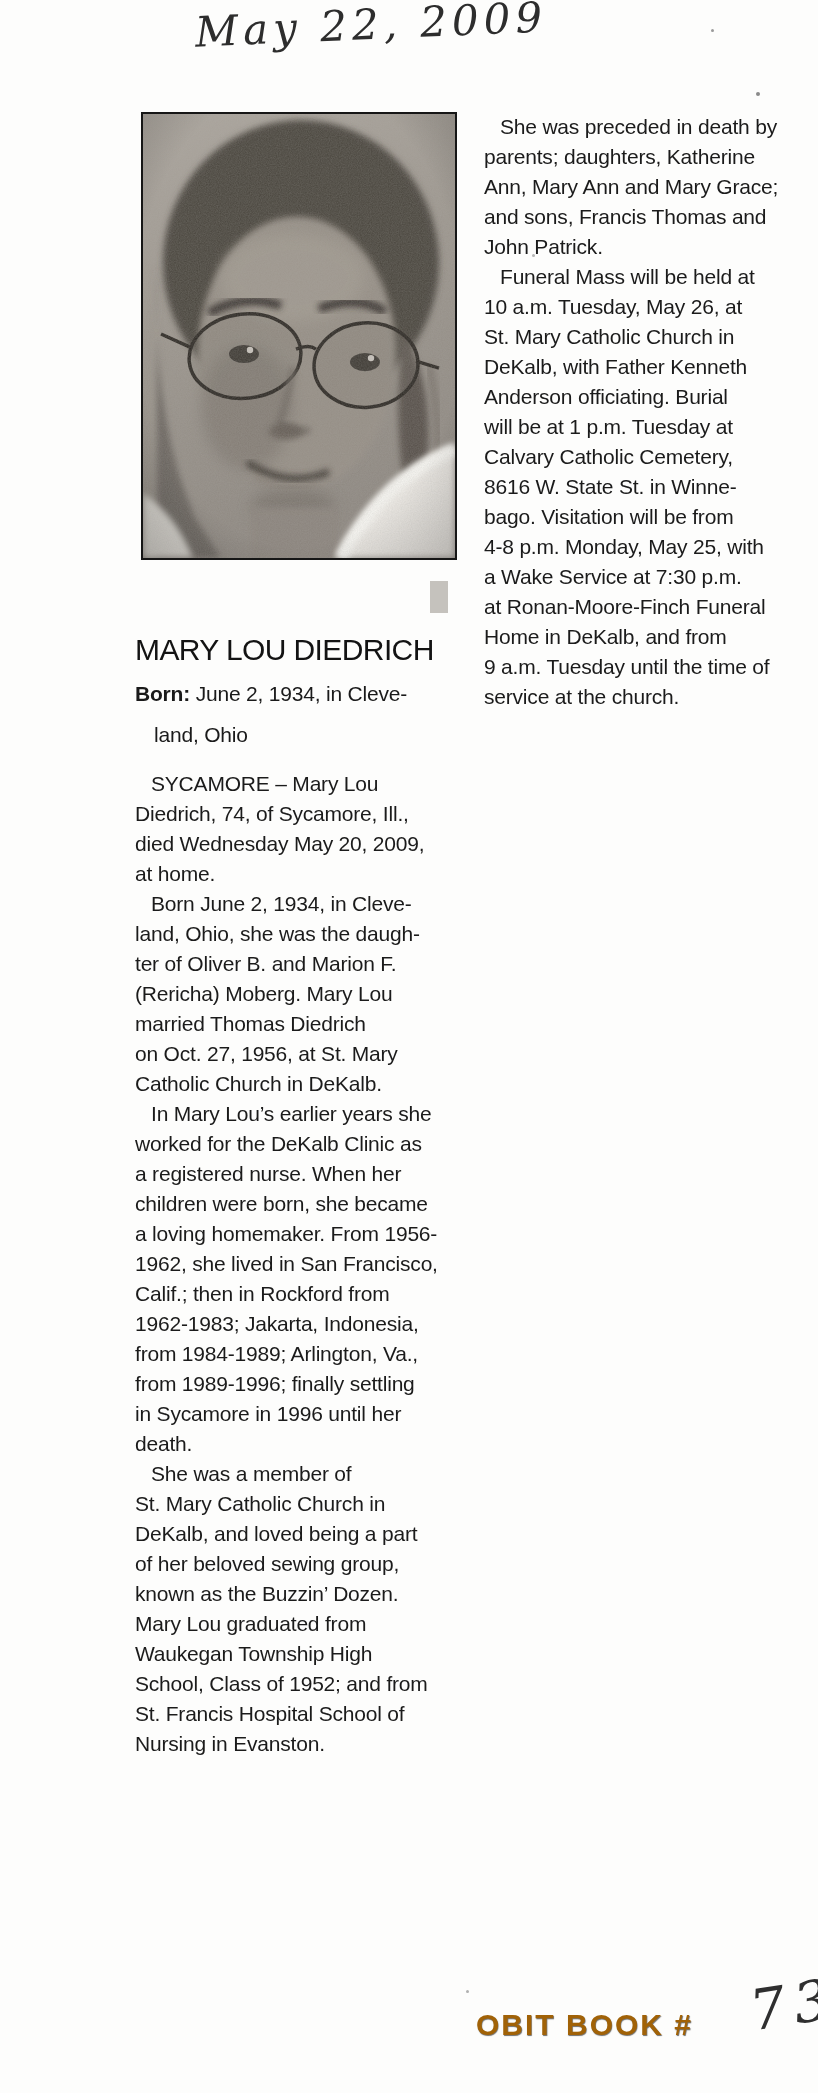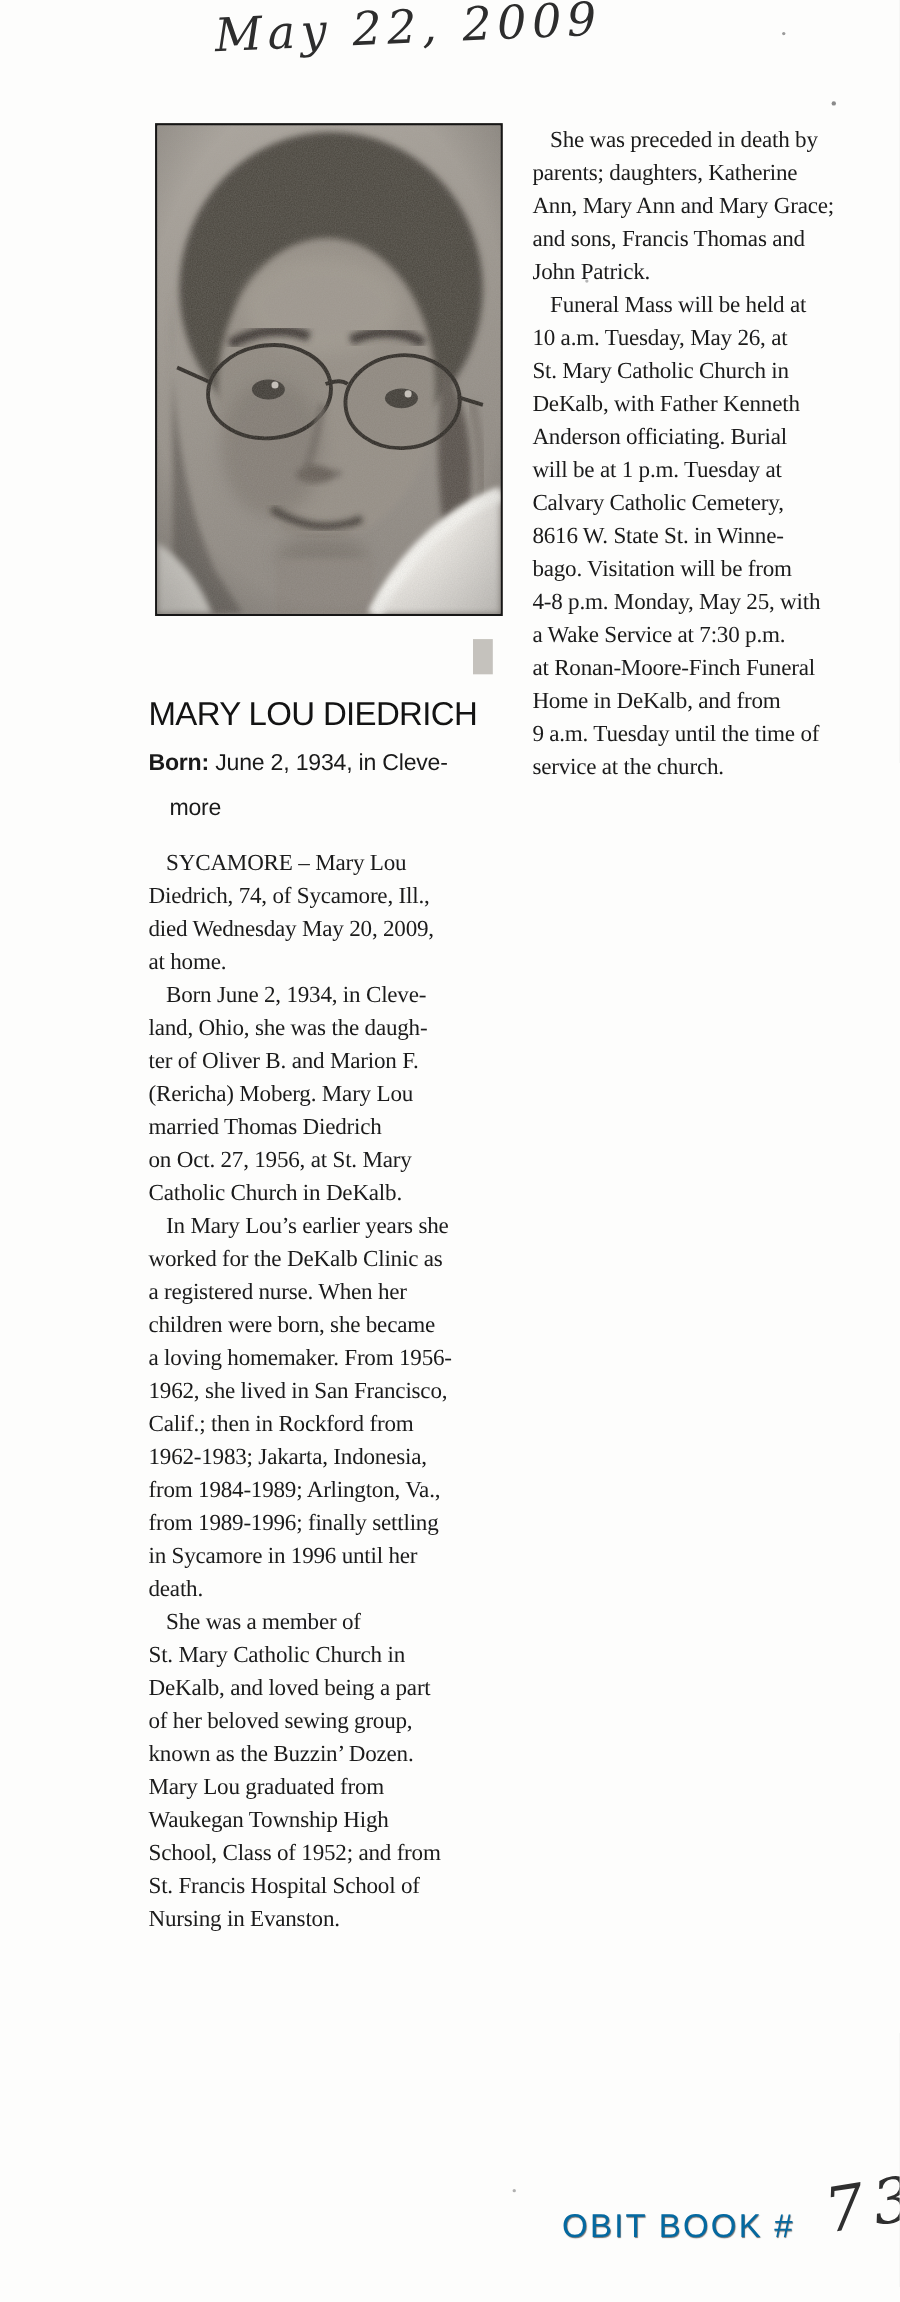--- a/index.html
+++ b/index.html
@@ -29,27 +29,27 @@
   .colR{position:absolute;left:484px;top:112px;width:330px;}
   .headline{
     font-size:30px;font-weight:400;letter-spacing:-0.6px;line-height:34px;
     margin:0 0 8px 0;color:#131313;white-space:nowrap;
   }
   .vital{font-size:21px;line-height:29px;letter-spacing:-0.2px;margin-top:12px;}
   .vital .lbl{font-weight:700;}
   .vital.cont{padding-left:19px;}
   .para{
     font-size:21px;line-height:30px;letter-spacing:-0.2px;margin:0;
-    white-space:pre-line;text-indent:16px;color:#1b1b1b;font-family:Liberation Serif, serif;
+    white-space:pre-line;text-indent:16px;color:#1b1b1b;
   }
   .colL .para.first{margin-top:20px;}
   
   .stamp{
-    position:absolute;left:511px;top:2008px;font-size:30px;font-weight:400;
-    letter-spacing:2px;color:#0369a1;text-shadow:0.6px 0.6px 0.9px #707070;
+    position:absolute;left:476px;top:2008px;font-size:30px;font-weight:700;
+    letter-spacing:2px;color:#a16207;text-shadow:0.6px 0.6px 0.9px #707070;
     filter:blur(0.35px);white-space:nowrap;
   }
   
   .speck{position:absolute;border-radius:50%;background:#9a9a9a;}
   .smudge{position:absolute;background:#b7b3ad;opacity:.8;}
 </style>
 </head>
 <body>
 
 <div class="page">
@@ -122,22 +122,22 @@
 
       <rect width="312" height="442" filter="url(#grain)" opacity="0.5"></rect>
       <rect width="312" height="442" fill="url(#vg)"></rect>
     </svg>
   </div>
 
   <div class="colL">
     <h1 class="headline">MARY LOU DIEDRICH</h1>
 
     <div class="vital"><span class="lbl">Born:</span> <span>June 2, 1934, in Cleve-</span></div>
-
-    <div class="vital cont">more</div>
+    <div class="vital cont">land, Ohio</div>
+
 
     <p class="para first">SYCAMORE – Mary Lou
 Diedrich, 74, of Sycamore, Ill.,
 died Wednesday May 20, 2009,
 at home.</p>
     <p class="para">Born June 2, 1934, in Cleve-
 land, Ohio, she was the daugh-
 ter of Oliver B. and Marion F.
 (Rericha) Moberg. Mary Lou
 married Thomas Diedrich

